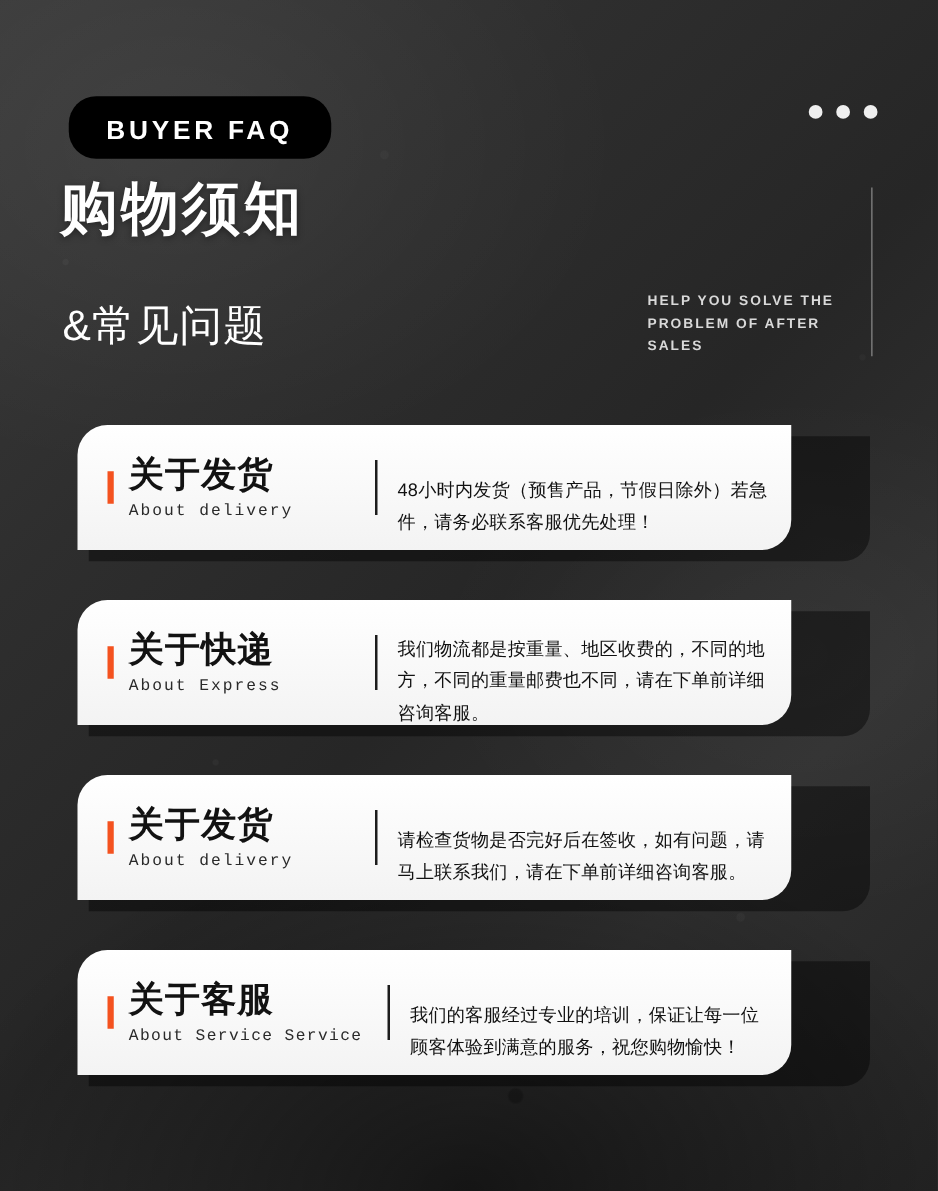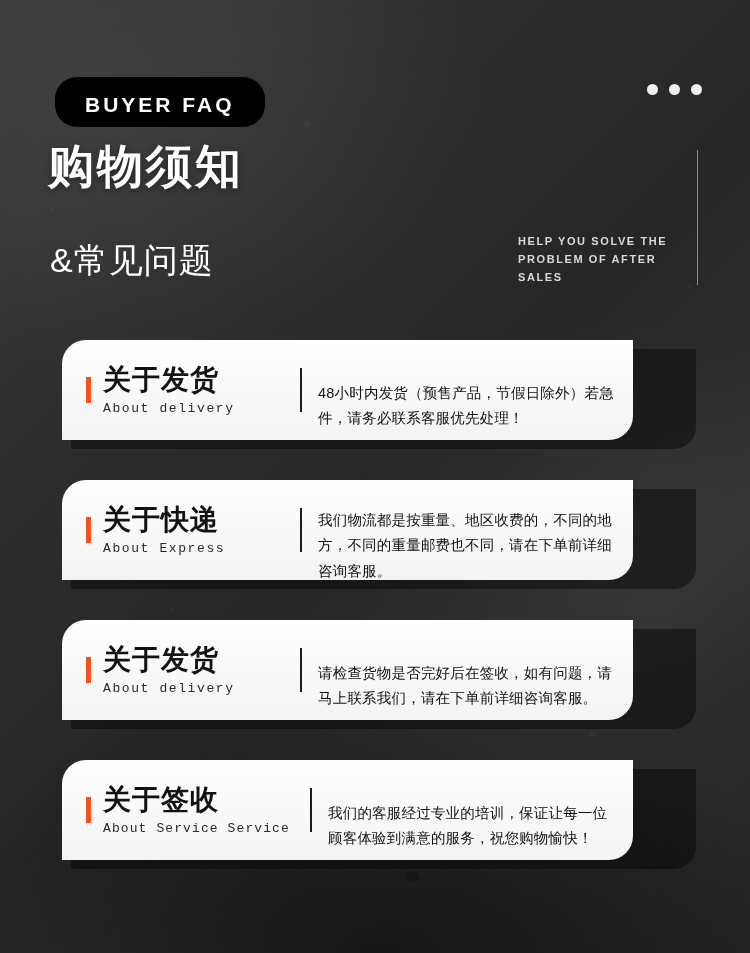--- a/index.html
+++ b/index.html
@@ -248,21 +248,21 @@
         <div class="divider"></div>
         <div class="body-text">请检查货物是否完好后在签收，如有问题，请马上联系我们，请在下单前详细咨询客服。</div>
       </div>
     </div>
 
     <div class="card-wrap card-4">
       <div class="card-shadow"></div>
       <div class="card">
         <div class="bar"></div>
         <div class="labels">
-          <div class="cn-label">关于签收</div>
+          <div class="cn-label">关于客服</div>
           <div class="en-label">About Service Service</div>
         </div>
         <div class="divider"></div>
         <div class="body-text">我们的客服经过专业的培训，保证让每一位顾客体验到满意的服务，祝您购物愉快！</div>
       </div>
     </div>
 
   </div>
 </div>
 

